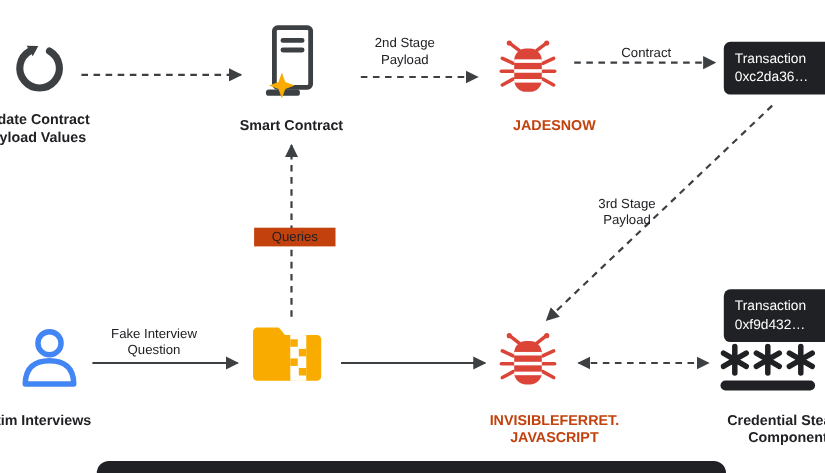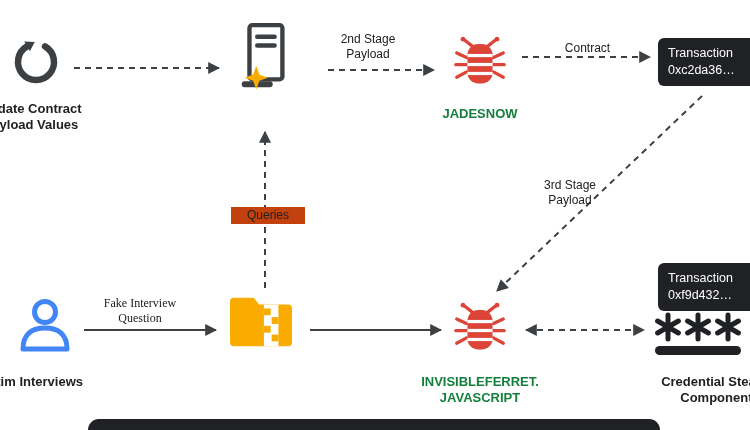--- a/index.html
+++ b/index.html
@@ -4,21 +4,21 @@
 <style>
   html,body{margin:0;padding:0;background:#fff;}
   #canvas{position:relative;width:750px;height:430px;background:#ffffff;overflow:hidden;
           font-family:"Liberation Sans",sans-serif;}
   #edges{position:absolute;left:0;top:0;z-index:1;}
   #edges line{stroke:#3C4043;stroke-width:2;}
   #edges line.dashed{stroke-dasharray:6 5;}
   .icon{position:absolute;z-index:2;}
   .label{position:absolute;z-index:3;font-weight:700;font-size:13px;line-height:16px;
          color:#202124;text-align:center;white-space:pre-line;}
-  .label.red{color:#15803d;}
+  .label.red{color:#c2410c;margin-left:24px;}
   .edge-label{position:absolute;z-index:3;font-weight:400;font-size:12px;line-height:15px;
               color:#202124;text-align:center;white-space:pre-line;}
   .edge-label.boxed{background:#c2410c;padding:1px 3px;}
   .tx{position:absolute;z-index:2;width:100px;box-sizing:border-box;background:#202124;color:#ffffff;
       border-radius:6px;padding:7px 6px 7px 10px;font-size:12.5px;line-height:17px;font-weight:400;}
   .bar{position:absolute;z-index:2;background:#202124;}
 </style>
 </head>
 <body>
 
@@ -50,20 +50,21 @@
 Payload Values</div>
 
   <div class="icon" style="left:233px;top:22px;">
     <svg width="62" height="76" viewBox="0 0 64 78">
       <rect x="17" y="3" width="34" height="56" rx="3" fill="#ffffff" stroke="#3C4043" stroke-width="4.5"></rect>
       <path d="M25,15 H43 M25,24 H43" stroke="#3C4043" stroke-width="4.5" stroke-linecap="round"></path>
       <path d="M12,64 H38" stroke="#3C4043" stroke-width="6" stroke-linecap="round"></path>
       <path d="M24,45 L27.2,54 L36,57.2 L27.2,60.5 L24,69.5 L20.8,60.5 L12,57.2 L20.8,54 Z" fill="#F9AB00"></path>
     </svg>
   </div>
+  <div class="label" style="left:195px;top:106px;width:140px;">Smart Contract</div>
 
   <div class="edge-label" style="left:328px;top:32px;width:80px;">2nd Stage
 Payload</div>
 
   <div class="icon" style="left:452px;top:36px;">
     <svg width="56" height="52" viewBox="0 0 62 58">
       <g stroke="#DB4437" stroke-width="3.6" stroke-linecap="round" fill="none">
         <path d="M22,11 L13,4"></path>
           <path d="M40,11 L49,4"></path>
         <path d="M16,24 L5,19"></path>
@@ -96,21 +97,21 @@
   <div class="edge-label boxed" style="left:231px;top:207px;width:68px;">Queries</div>
 
   <div class="icon" style="left:15px;top:294px;">
     <svg width="60" height="64" viewBox="0 0 60 62">
       <circle cx="30" cy="17" r="10.5" fill="none" stroke="#4285F4" stroke-width="5"></circle>
       <path d="M8,54 C8,39 17,33 30,33 C43,33 52,39 52,54 Z" fill="none" stroke="#4285F4" stroke-width="5" stroke-linejoin="round"></path>
     </svg>
   </div>
   <div class="label" style="left:-50px;top:374px;width:160px;">Victim Interviews</div>
 
-  <div class="edge-label" style="left:95px;top:296px;width:90px;font-family:Liberation Serif, serif;">Fake Interview
+  <div class="edge-label" style="left:95px;top:296px;width:90px;">Fake Interview
 Question</div>
 
   <div class="icon" style="left:226px;top:292px;">
     <svg width="70" height="60" viewBox="0 0 72 62">
       <path d="M8,6 H27 a3,3 0 0 1 2.3,1.1 L34,13 H64 a4,4 0 0 1 4,4 V52 a4,4 0 0 1 -4,4 H8 a4,4 0 0 1 -4,-4 V10 a4,4 0 0 1 4,-4 Z" fill="#F9AB00"></path>
       <rect x="39" y="13" width="15" height="43" fill="#ffffff"></rect>
       <rect x="39" y="17" width="7" height="7" fill="#F9AB00"></rect>
       <rect x="47" y="26" width="7" height="7" fill="#F9AB00"></rect>
       <rect x="39" y="35" width="7" height="7" fill="#F9AB00"></rect>
       <rect x="47" y="44" width="7" height="7" fill="#F9AB00"></rect>

